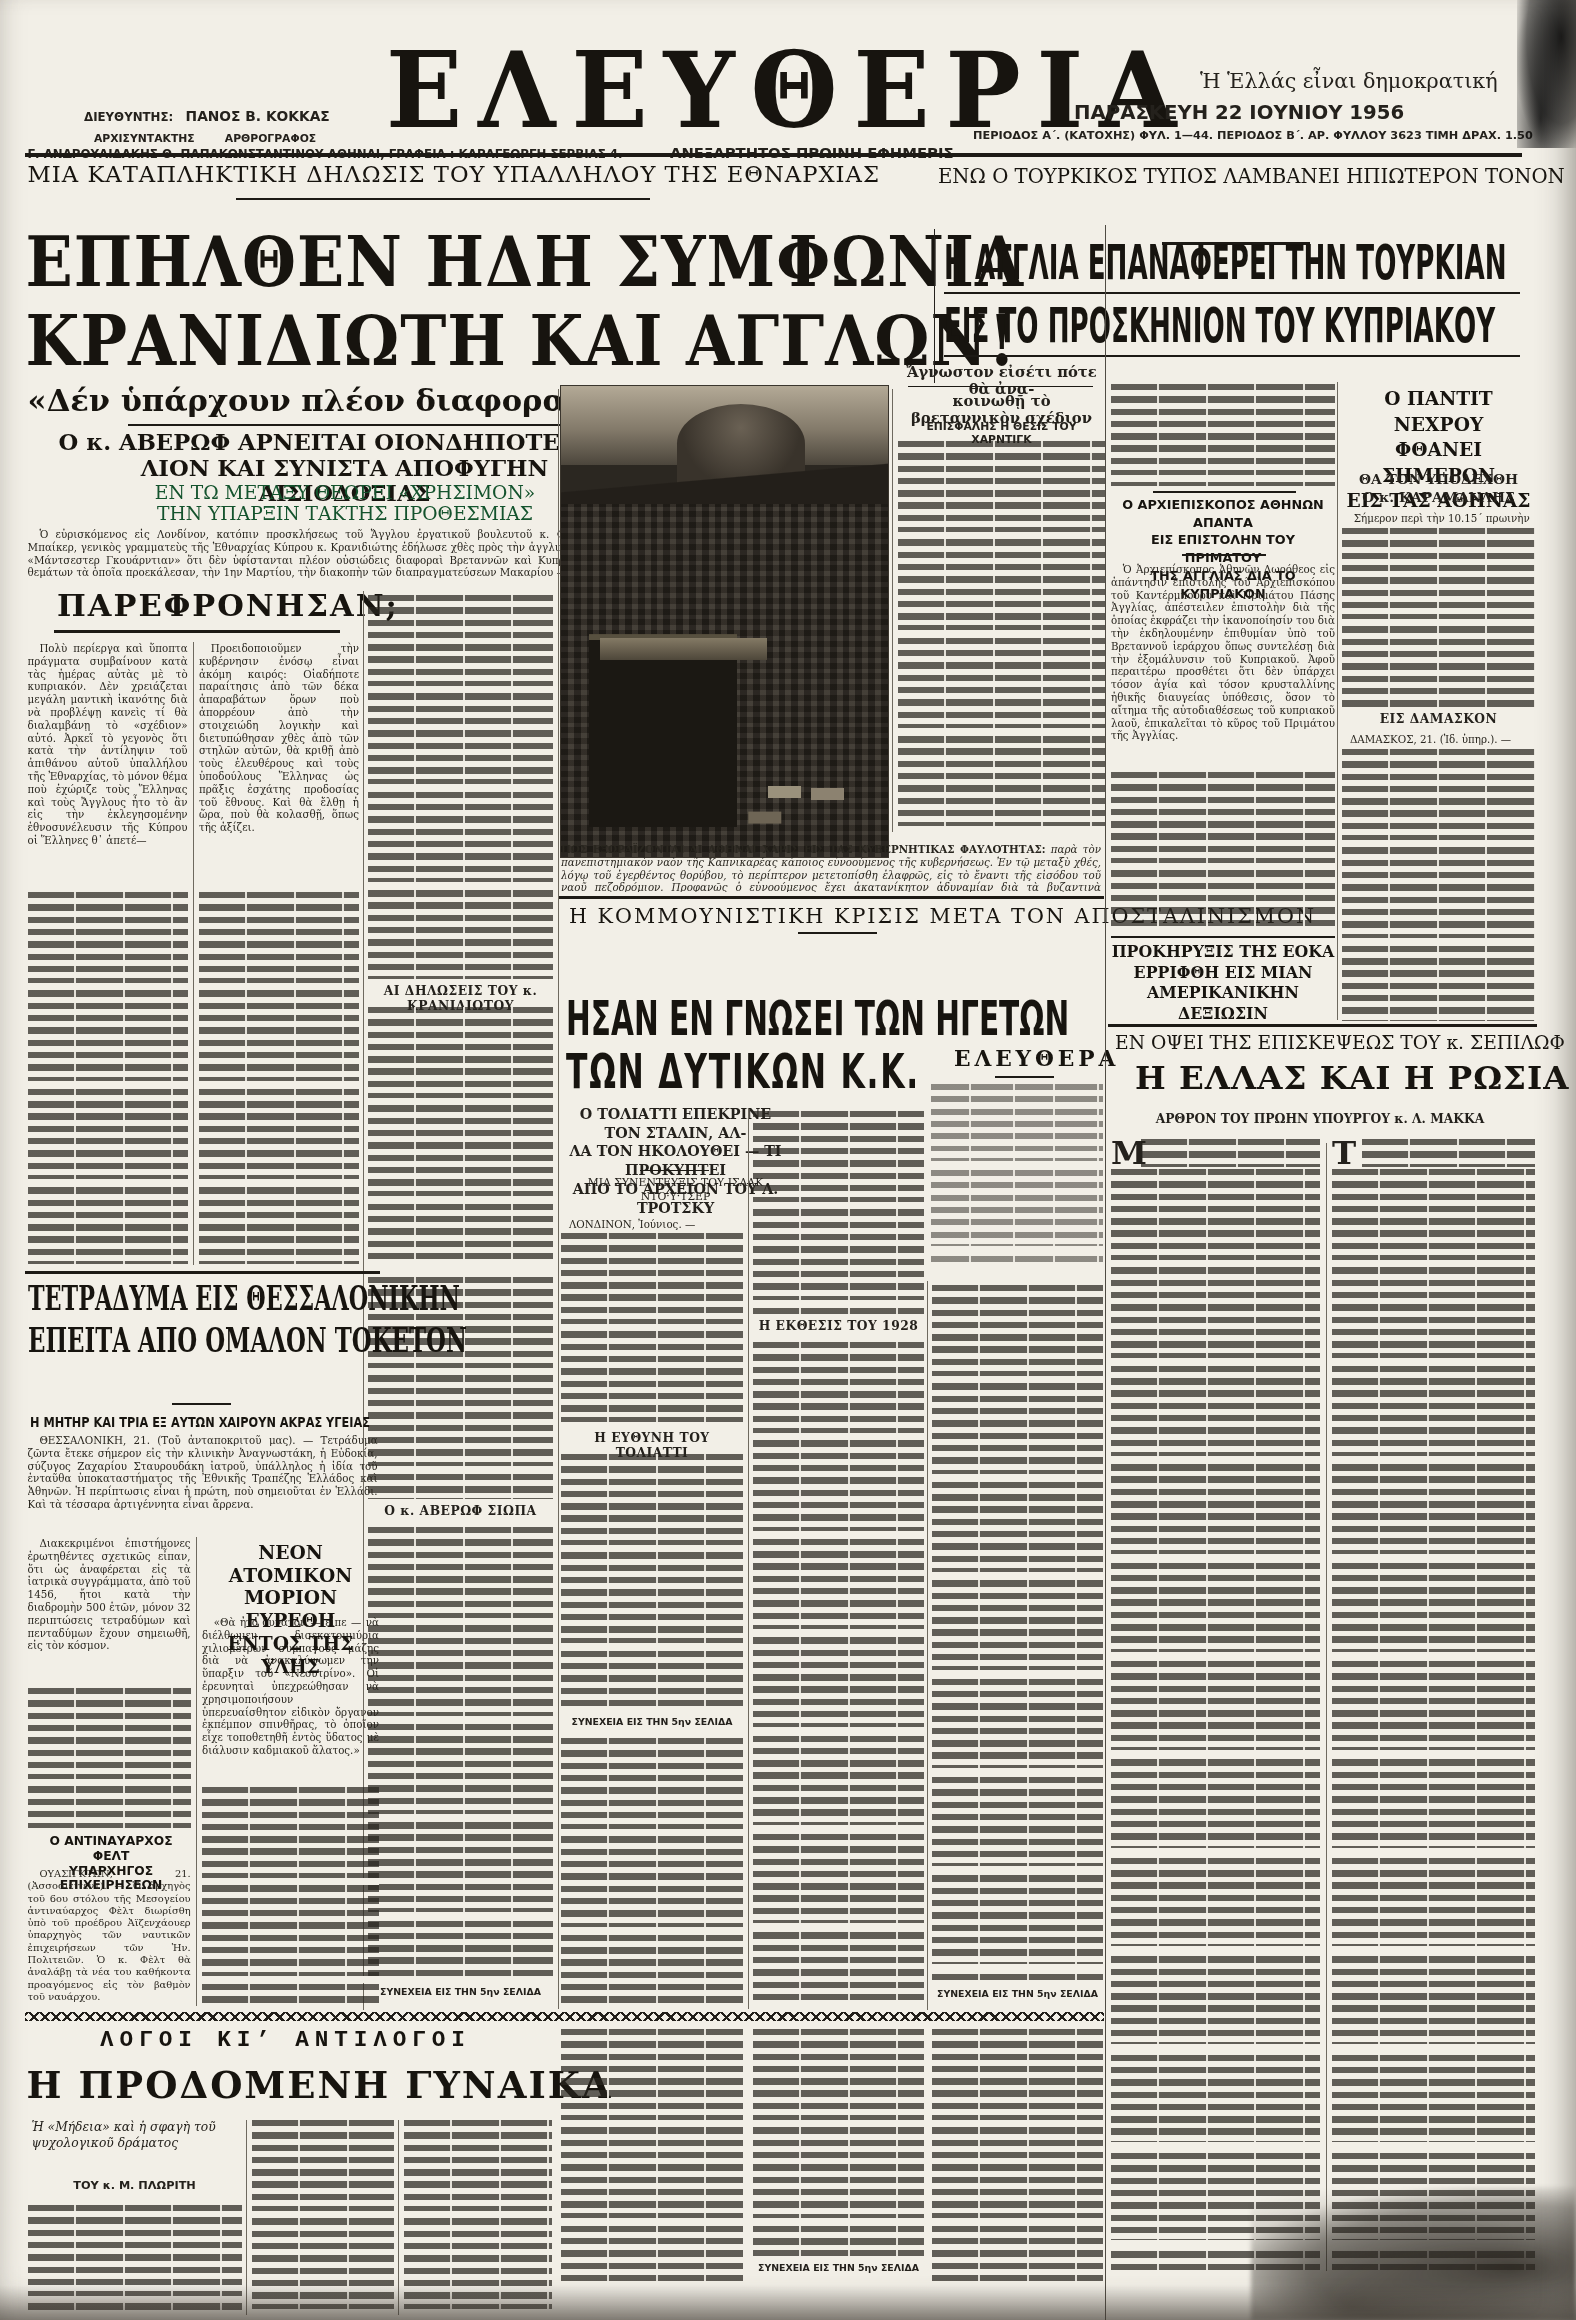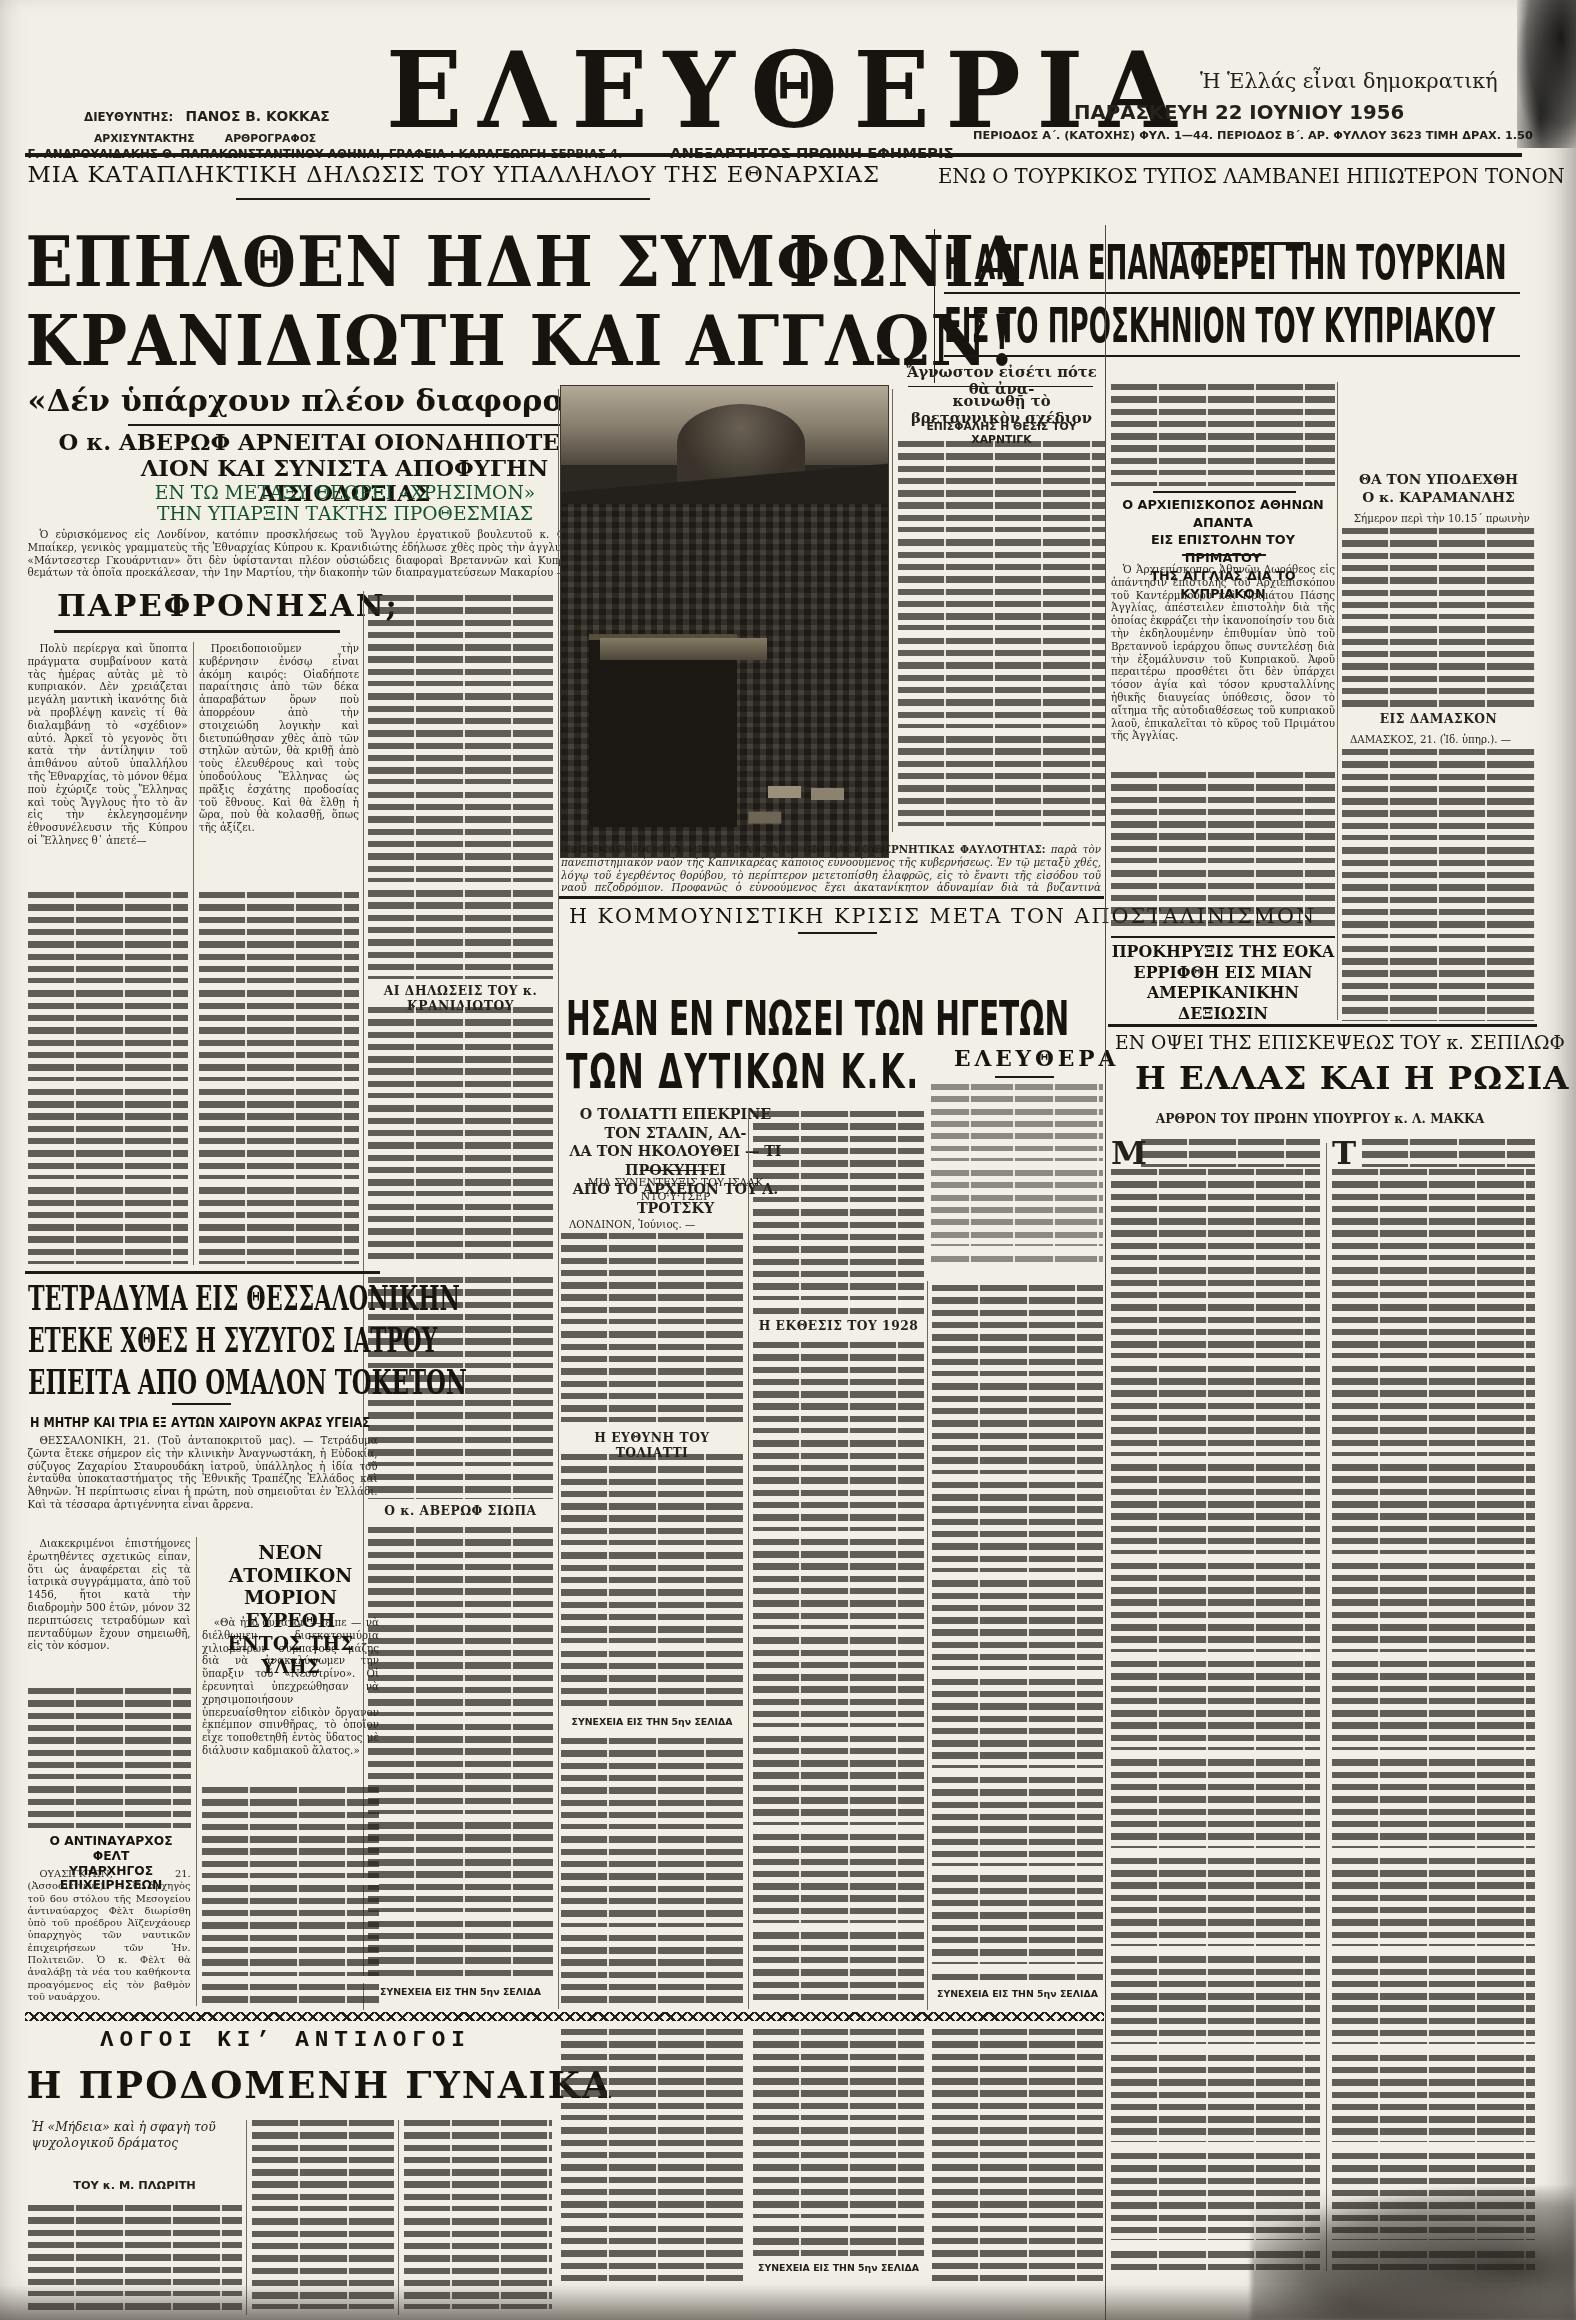--- a/index.html
+++ b/index.html
@@ -166,21 +166,20 @@
   <div class="t serif b c sub" style="left:753px;top:1318px;width:171px;">Η ΕΚΘΕΣΙΣ ΤΟΥ 1928</div>
   <div class="t gf" style="left:753px;top:1342px;width:171px;height:664px;"></div>
 
   <div class="vrule" style="left:927px;top:1281px;height:729px;"></div>
   <div class="t gf" style="left:932px;top:1285px;width:171px;height:699px;"></div>
   <div class="t sans b c" style="left:932px;top:1988px;width:171px;font-size:9.4px;">ΣΥΝΕΧΕΙΑ ΕΙΣ ΤΗΝ 5ην ΣΕΛΙΔΑ</div>
 
   <div class="rule" style="left:24.6px;top:1271px;width:355px;height:3px;"></div>
   <div class="t" style="left:27.6px;top:1279px;">
     <div><span class="scale serif b ink" style="font-size:28.6px;transform:scale(.78,1.15);">ΤΕΤΡΑΔΥΜΑ ΕΙΣ ΘΕΣΣΑΛΟΝΙΚΗΝ</span></div>
-    <div style="margin-top:7.9px;"><span class="scale serif b ink" style="font-size:28.6px;transform:scale(.76,1.15);">ΕΤΕΚΕ ΧΘΕΣ Η ΣΥΖΥΓΟΣ ΙΑΤΡΟΥ</span></div>
     <div style="margin-top:7.9px;"><span class="scale serif b ink" style="font-size:28.6px;transform:scale(.8,1.15);">ΕΠΕΙΤΑ ΑΠΟ ΟΜΑΛΟΝ ΤΟΚΕΤΟΝ</span></div>
   </div>
   <div class="rule" style="left:172px;top:1403px;width:59px;height:2px;"></div>
   <div class="t" style="left:29.6px;top:1411px;">
     <span class="scale sans b ink" style="font-size:13.8px;transform:scale(.82,1.05);">Η ΜΗΤΗΡ ΚΑΙ ΤΡΙΑ ΕΞ ΑΥΤΩΝ ΧΑΙΡΟΥΝ ΑΚΡΑΣ ΥΓΕΙΑΣ</span>
   </div>
   <div class="t excerpt j" style="left:27.6px;top:1434px;width:350px;height:99px;">
     <p>ΘΕΣΣΑΛΟΝΙΚΗ, 21. (Τοῦ ἀνταποκριτοῦ μας). — Τετράδυμα ζῶντα ἔτεκε σήμερον εἰς τὴν κλινικὴν Ἀναγνωστάκη, ἡ Εὐδοκία, σύζυγος Ζαχαρίου Σταυρουδάκη ἰατροῦ, ὑπάλληλος ἡ ἰδία τοῦ ἐνταῦθα ὑποκαταστήματος τῆς Ἐθνικῆς Τραπέζης Ἑλλάδος καὶ Ἀθηνῶν. Ἡ περίπτωσις εἶναι ἡ πρώτη, ποὺ σημειοῦται ἐν Ἑλλάδι. Καὶ τὰ τέσσαρα ἀρτιγέννητα εἶναι ἄρρενα.</p>
   </div>
   <div class="t excerpt j" style="left:27.6px;top:1537px;width:163px;height:148px;">
@@ -241,20 +240,25 @@
   <div class="t gf" style="left:1111px;top:772px;width:224px;height:160px;"></div>
 
   <div class="rule" style="left:1111px;top:936px;width:224px;height:2px;"></div>
   <div class="t serif b ink c" style="left:1111px;top:942px;width:224px;font-size:15.8px;line-height:20.7px;">
     <div>ΠΡΟΚΗΡΥΞΙΣ ΤΗΣ ΕΟΚΑ</div>
     <div>ΕΡΡΙΦΘΗ ΕΙΣ ΜΙΑΝ</div>
     <div>ΑΜΕΡΙΚΑΝΙΚΗΝ ΔΕΞΙΩΣΙΝ</div>
   </div>
 
   <div class="vrule" style="left:1337px;top:382px;height:638px;"></div>
+  <div class="t serif b ink c" style="left:1342px;top:386px;width:193px;font-size:18.7px;line-height:25.6px;">
+    <div>Ο ΠΑΝΤΙΤ ΝΕΧΡΟΥ</div>
+    <div>ΦΘΑΝΕΙ ΣΗΜΕΡΟΝ</div>
+    <div>ΕΙΣ ΤΑΣ ΑΘΗΝΑΣ</div>
+  </div>
   <div class="t serif b c" style="left:1342px;top:471px;width:193px;font-size:13.8px;line-height:17.7px;">
     <div>ΘΑ ΤΟΝ ΥΠΟΔΕΧΘΗ</div>
     <div>Ο κ. ΚΑΡΑΜΑΝΛΗΣ</div>
   </div>
   <div class="t excerpt" style="left:1342px;top:512px;width:193px;height:13.8px;">
       <p>Σήμερον περὶ τὴν 10.15΄ πρωινὴν</p>
     </div>
   <div class="t gf" style="left:1342px;top:528px;width:193px;height:179px;"></div>
   <div class="t serif b c sub" style="left:1342px;top:711px;width:193px;">ΕΙΣ ΔΑΜΑΣΚΟΝ</div>
   <div class="t excerpt" style="left:1342px;top:733px;width:193px;height:13.8px;">

